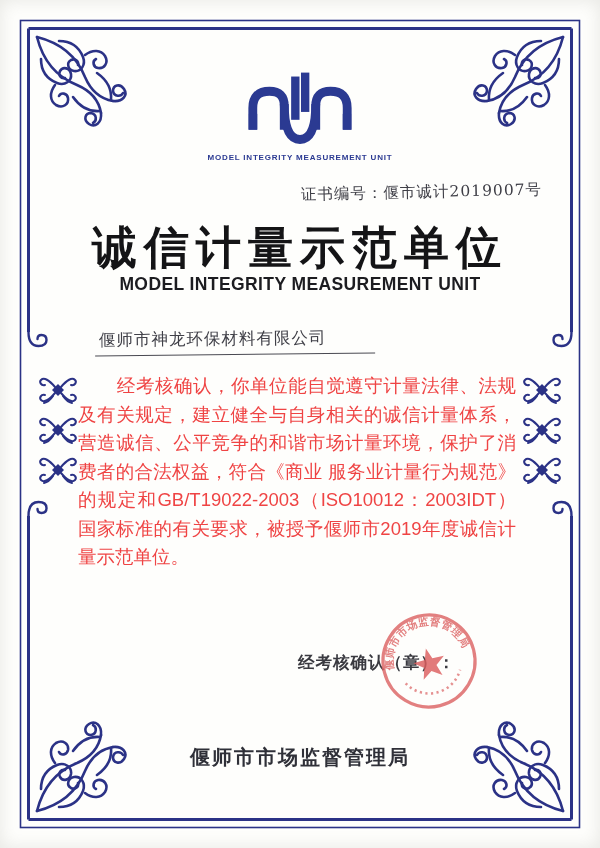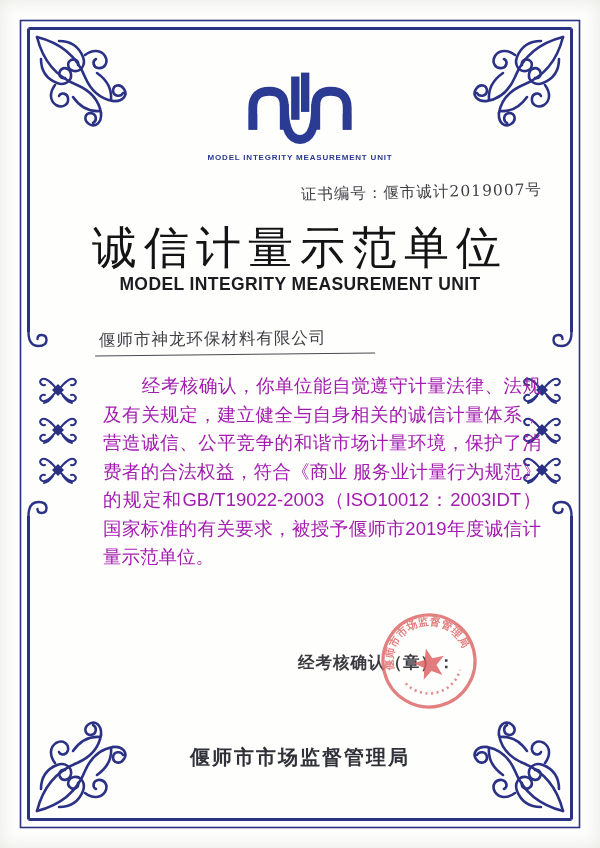--- a/index.html
+++ b/index.html
@@ -21,38 +21,38 @@
   .cert-no{
     position:absolute;right:58px;top:182px;
     font-family:"DejaVu Serif","Liberation Serif",serif;
     font-size:15.5px;color:#3e3e46;transform:rotate(-1.2deg);
     letter-spacing:1px;
   }
 
   .title-cn{
     position:absolute;left:0;top:218px;width:600px;text-align:center;
     font-family:"Liberation Serif","DejaVu Serif",serif;
-    font-size:45px;font-weight:400;letter-spacing:7px;color:#141416;
+    font-size:45px;font-weight:700;letter-spacing:7px;color:#141416;
   }
   .title-en{
     position:absolute;left:0;top:274px;width:600px;text-align:center;
     font-size:17.5px;font-weight:800;letter-spacing:.4px;color:#1c1c20;
   }
 
   .company{
     position:absolute;left:95px;top:328px;width:272px;
     border-bottom:1.6px solid #4a4a52;padding:0 4px 4px 4px;
     font-family:"DejaVu Serif","Liberation Serif",serif;
     font-size:16.5px;color:#404048;transform:rotate(-.6deg);
     letter-spacing:1px;white-space:nowrap;
   }
 
   .body-text{
-    position:absolute;left:103px;top:372px;width:438px;
-    font-size:18.5px;line-height:28.5px;color:#a21caf;
+    position:absolute;left:78px;top:372px;width:438px;
+    font-size:18.5px;line-height:28.5px;color:#ef4444;
     text-align:justify;text-align-last:left;text-indent:2.1em;
     text-justify:inter-ideograph;
   }
 
   .issuer-row{
     position:absolute;left:298px;top:652px;
     font-size:16.5px;font-weight:600;color:#3a3a40;letter-spacing:1px;
   }
   .stamp{
     position:absolute;left:366px;top:598px;width:126px;height:126px;

